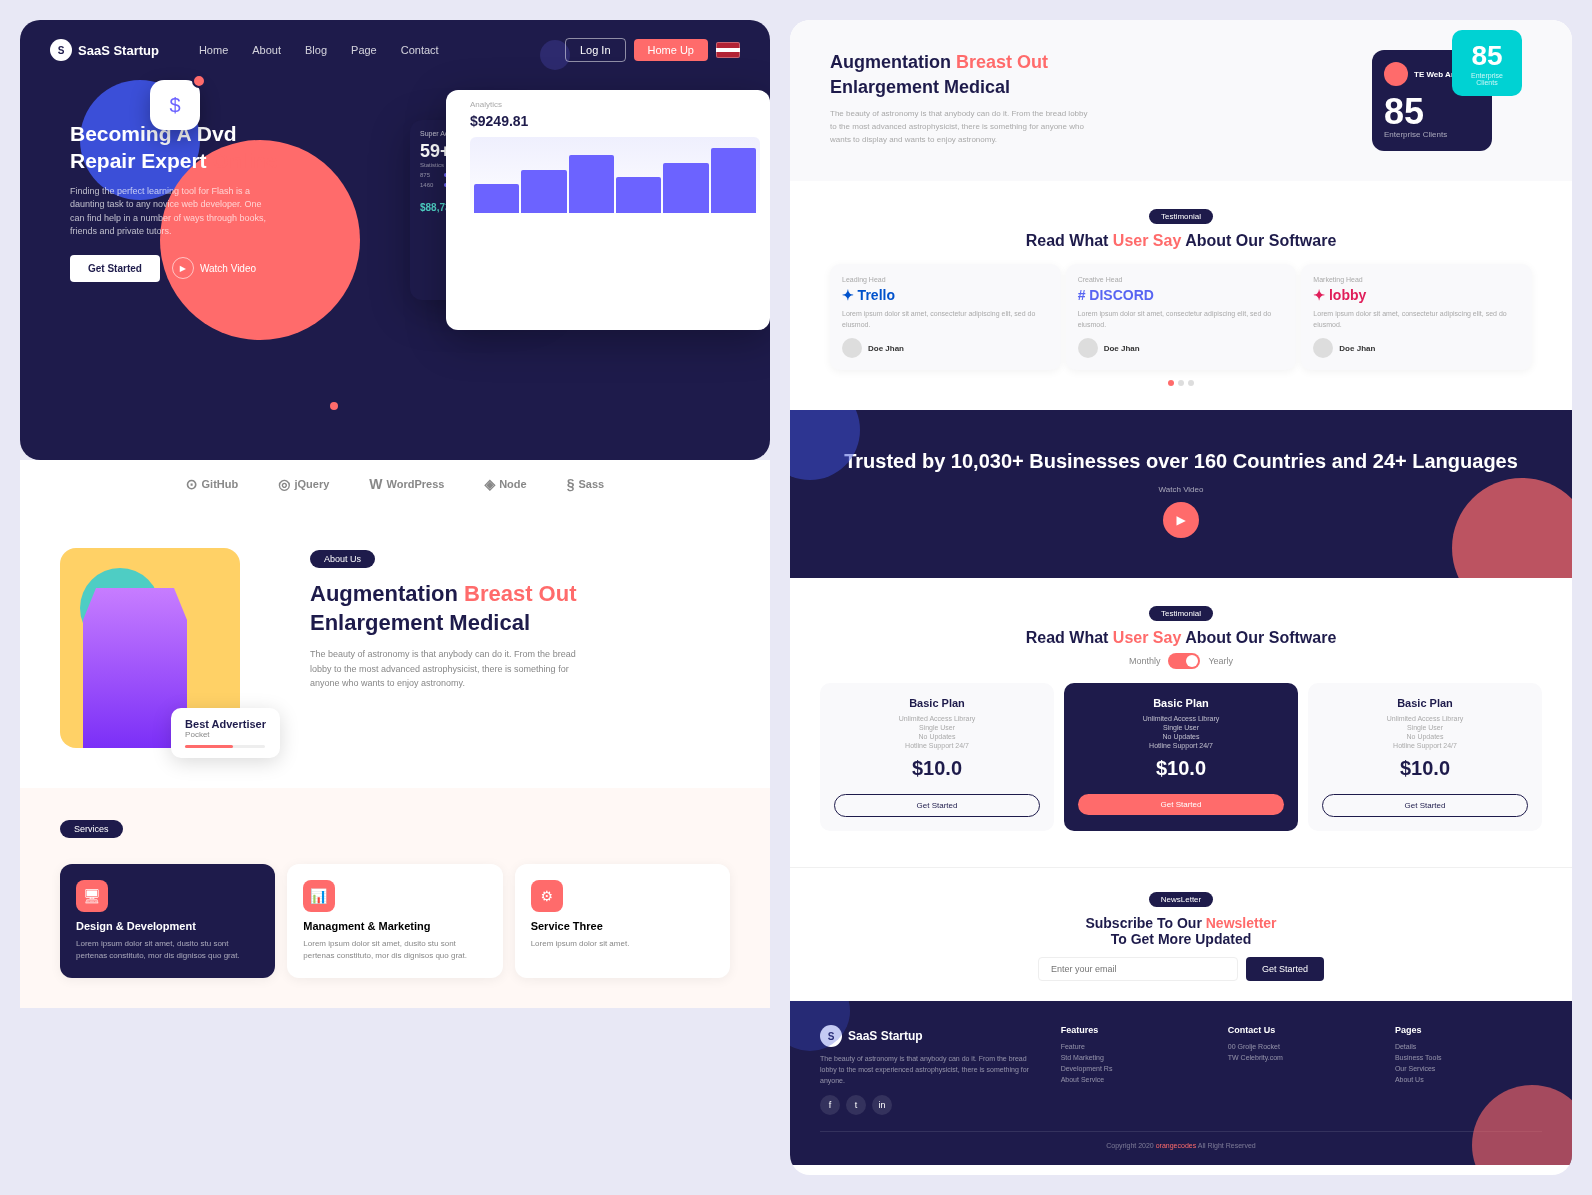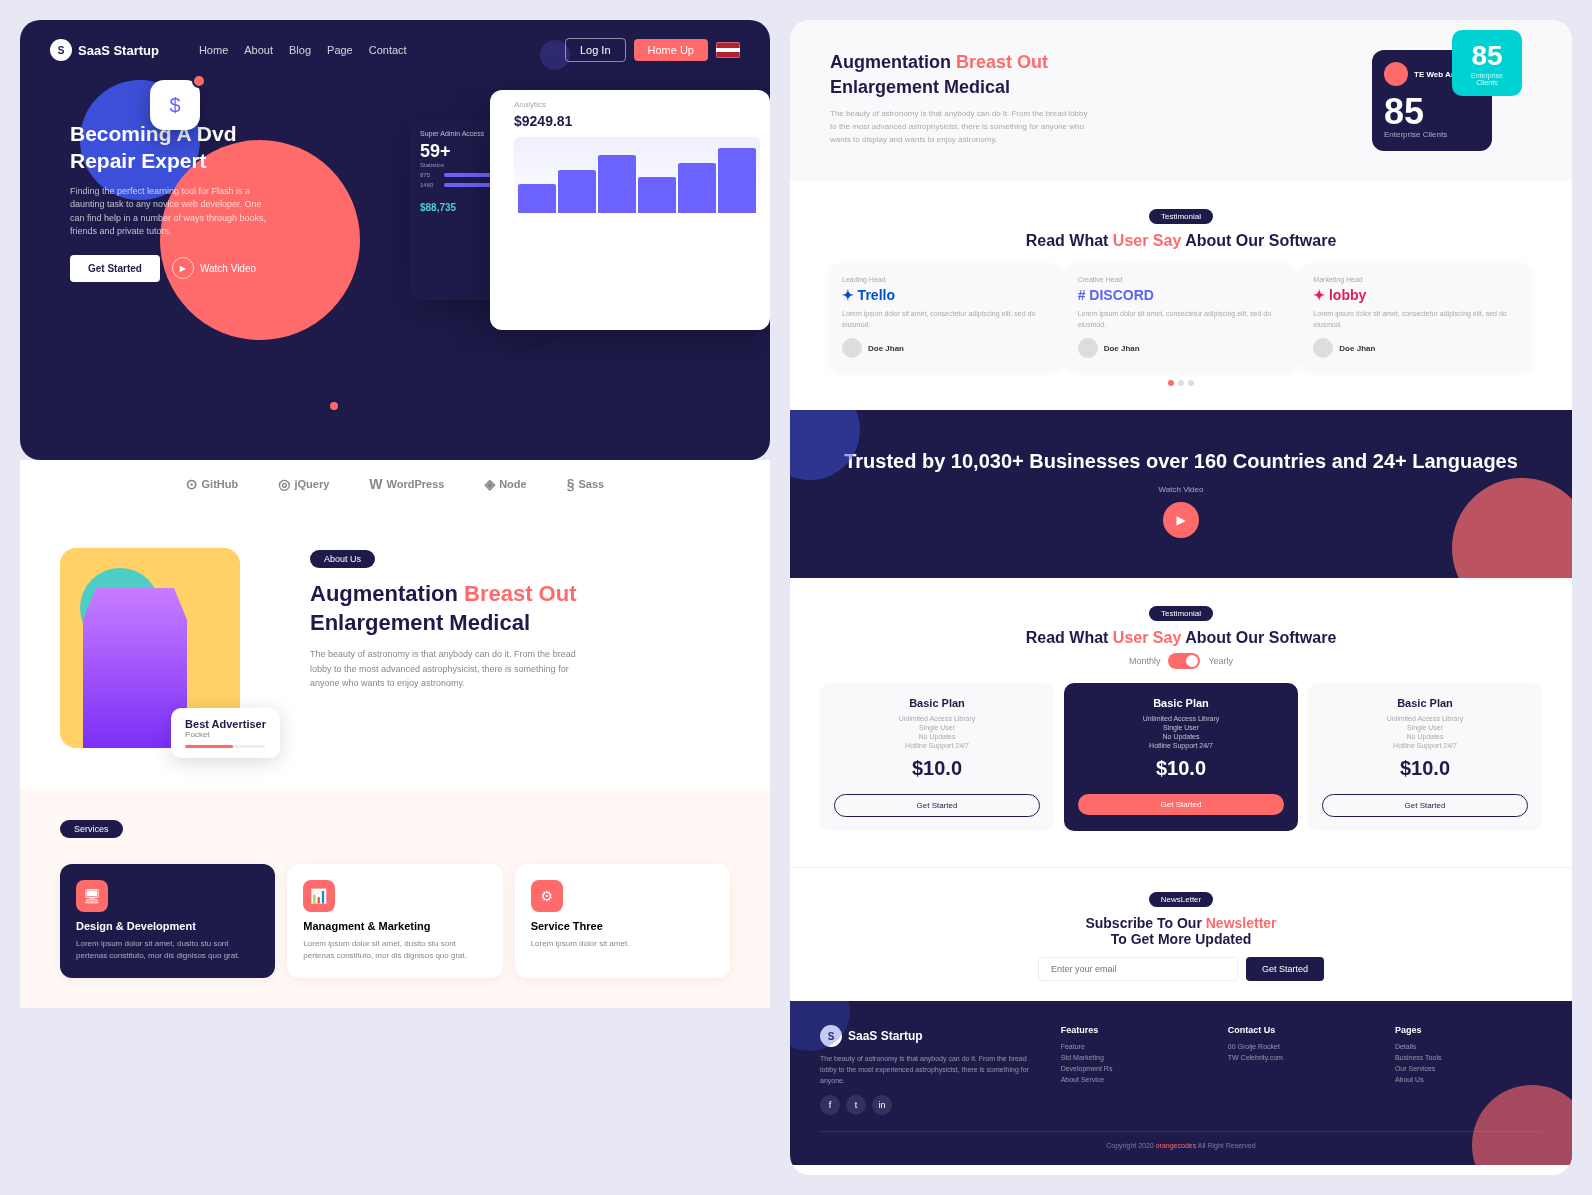--- a/index.html
+++ b/index.html
@@ -54,21 +54,21 @@
       border-radius: 50%;
       display: flex;
       align-items: center;
       justify-content: center;
       font-size: 10px;
       color: #1e1b4b;
       font-weight: bold;
     }
     .hero-nav-links {
       display: flex;
-      gap: 16px;
+      gap: 24px;
       margin-left: 20px;
       flex: 1;
     }
     .hero-nav-links a {
       color: rgba(255,255,255,0.8);
       font-size: 11px;
       text-decoration: none;
     }
     .hero-nav-btns {
       display: flex;
@@ -206,21 +206,21 @@
       z-index: 5;
     }
     .dashboard-card {
       background: white;
       border-radius: 12px;
       padding: 10px;
       box-shadow: 0 10px 40px rgba(0,0,0,0.3);
       position: absolute;
     }
     .dash-main {
-      width: 280px;
+      width: 324px;
       height: 240px;
       right: 20px;
       top: 30px;
       padding-left: 24px;
     }
     .dash-mini {
       width: 130px;
       height: 180px;
       left: 0px;
       top: 60px;

